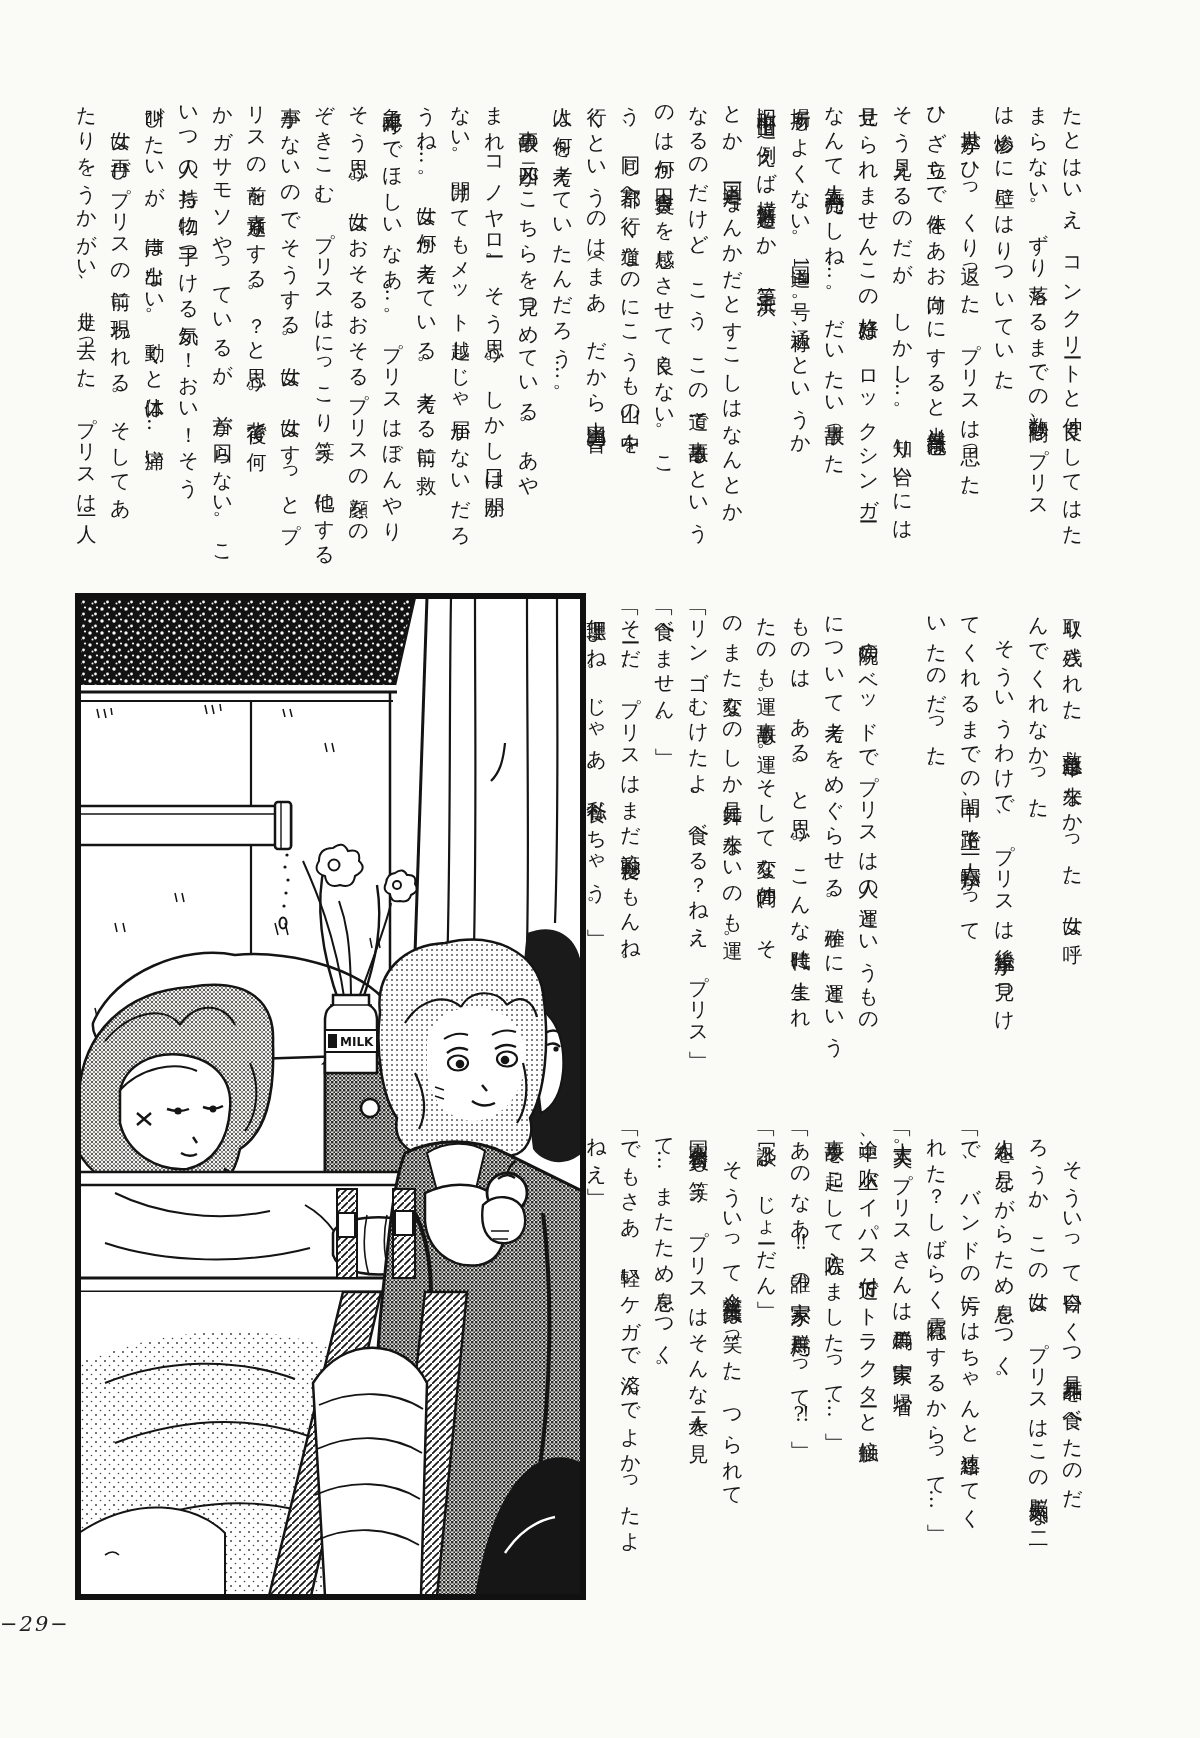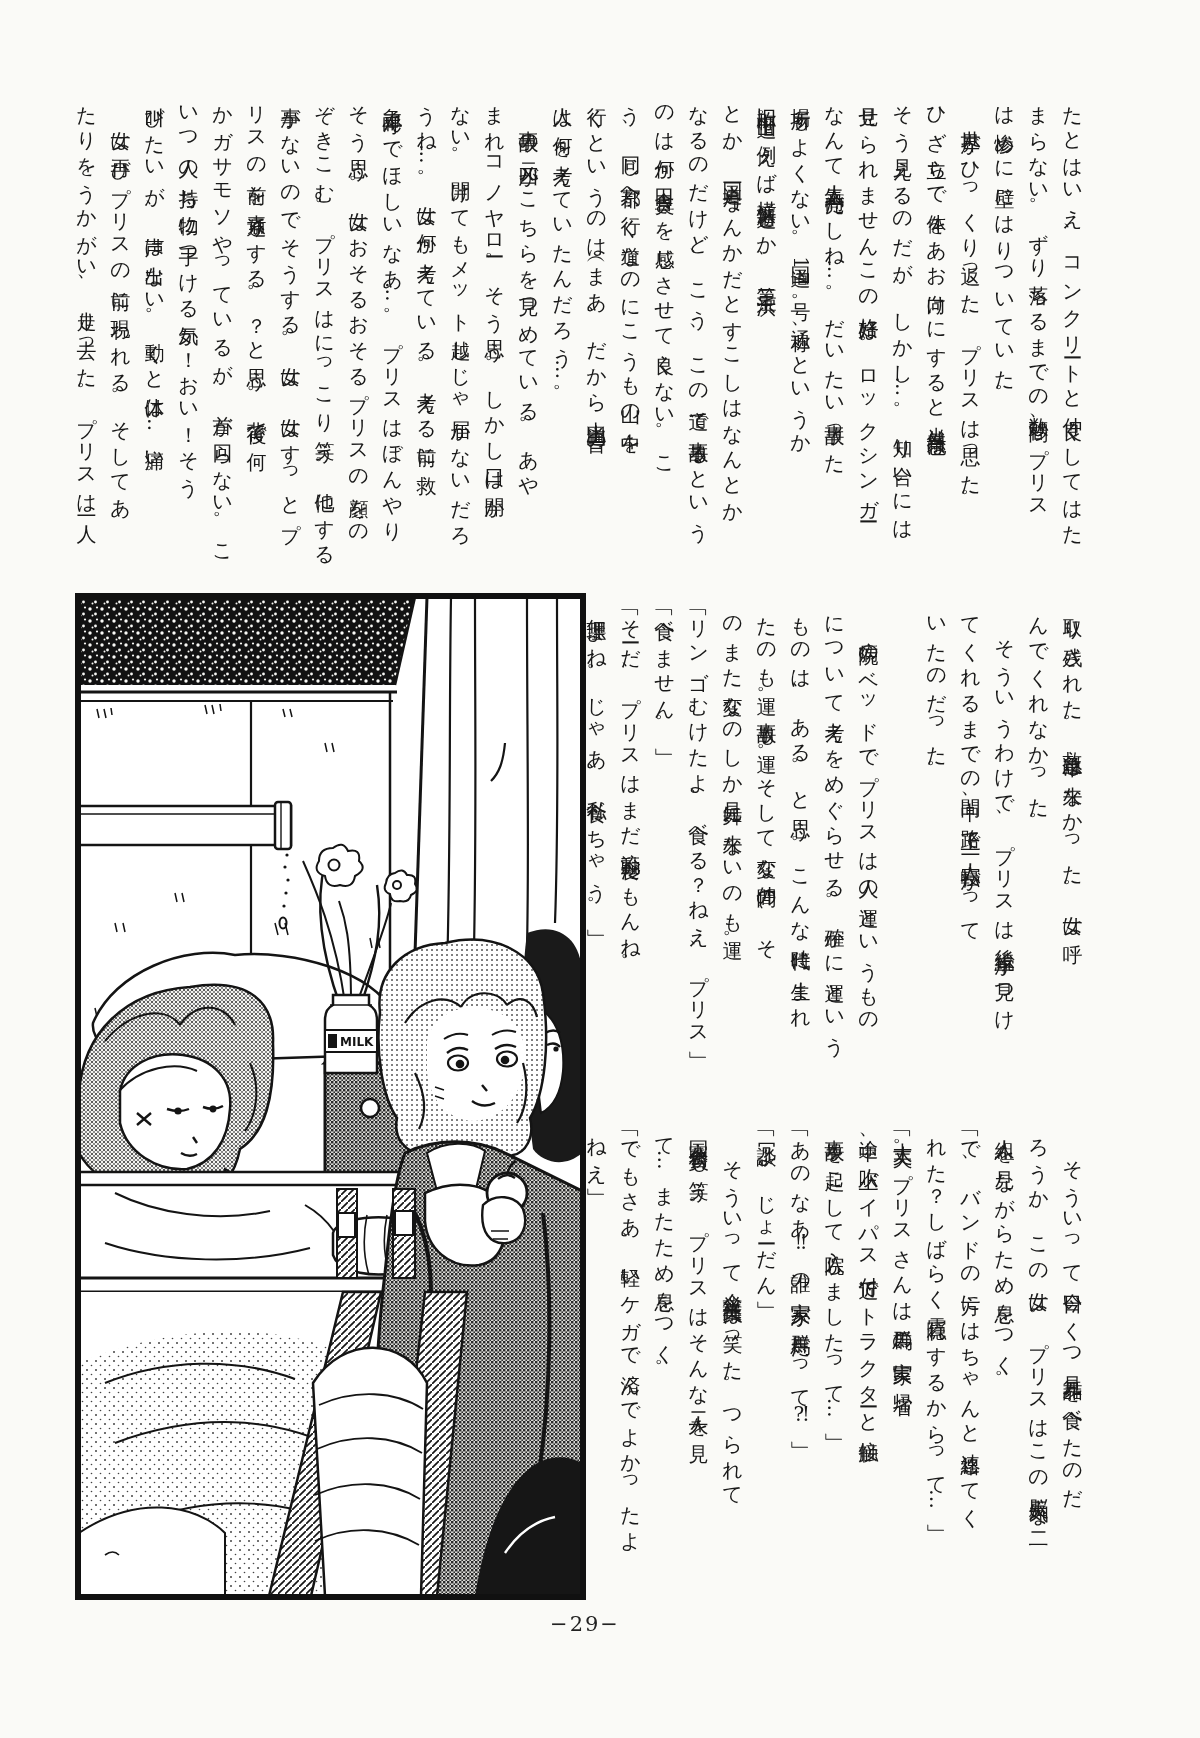--- a/index.html
+++ b/index.html
@@ -18,21 +18,21 @@
     letter-spacing:3px;
     color:#191919;
   }
   .vblock p{margin:0;white-space:nowrap;}
   .vb-top{right:110px;top:92px;height:486px;}
   .vb-mid{right:110px;top:603px;height:486px;}
   .vb-bot{right:110px;top:1124px;height:486px;}
   .panel{position:absolute;left:75px;top:593px;width:511px;height:1007px;}
   .pagenum{
     position:absolute;top:1612px;left:0;width:1170px;
-    text-align:center;font-size:21px;letter-spacing:2px;color:#222;
+    text-align:left;font-size:21px;letter-spacing:2px;color:#222;font-style:italic;
   }
 </style>
 </head>
 <body>
 
 <div class="page">
 
   <div class="vblock vb-top">
       <p>たとはいえ、コンクリートと仲良くしてはた</p>
       <p>まらない。ずり落ちるまでの数秒間、プリス</p>

